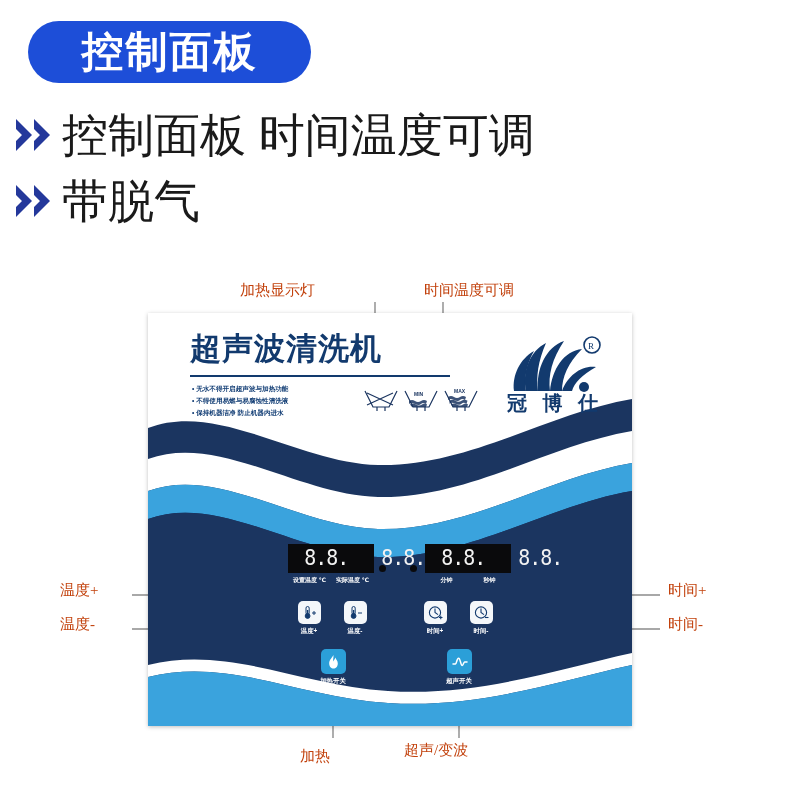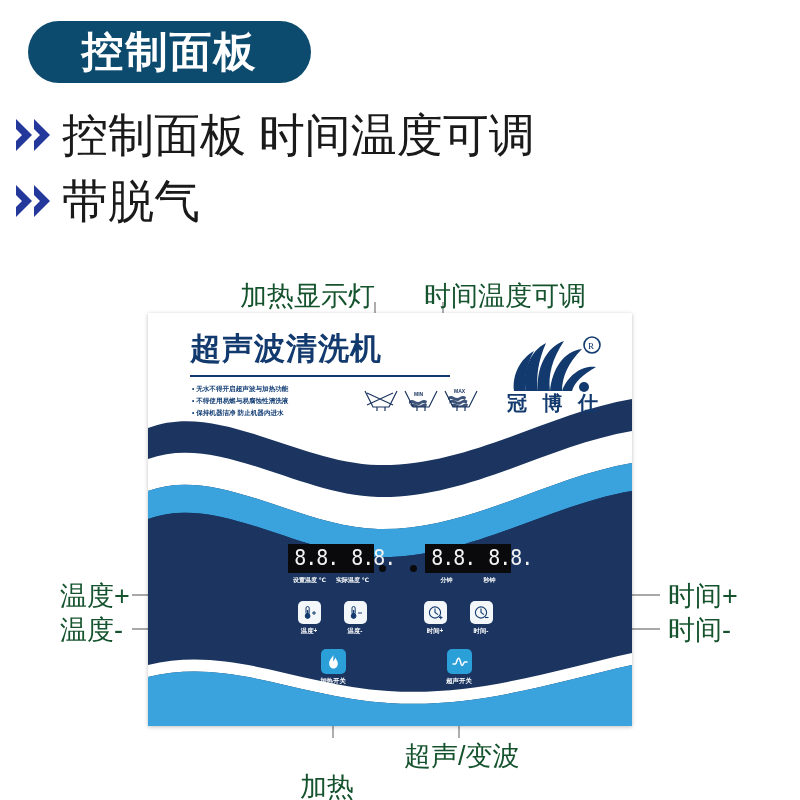--- a/index.html
+++ b/index.html
@@ -5,21 +5,21 @@
   html,body{margin:0;padding:0;}
   body{
     width:800px;height:800px;background:#ffffff;
     font-family:"Liberation Sans","DejaVu Sans",sans-serif;
     overflow:hidden;position:relative;
   }
   
   .badge{
     position:absolute;left:28px;top:21px;
     width:283px;height:62px;border-radius:31px;
-    background:#0c4a6e;
+    background:#1d4ed8;
     display:flex;align-items:center;justify-content:center;
   }
   .badge-text{
     color:#ffffff;font-size:42px;font-weight:bold;letter-spacing:2px;
     line-height:1;
   }
   .bullet-row{
     position:absolute;display:flex;align-items:center;
   }
   .bullet-row.r1{left:14px;top:112px;}
@@ -28,30 +28,31 @@
     display:inline-block;width:42px;height:40px;position:relative;flex:0 0 auto;
   }
   .chev svg{display:block;}
   .bullet-text{
     font-size:46px;color:#1a1a1a;line-height:1;white-space:nowrap;
     margin-left:6px;
   }
 
   
   .ann{
-    position:absolute;font-size:27px;color:#14532d;white-space:nowrap;
+    position:absolute;font-size:15px;color:#c2410c;white-space:nowrap;
     line-height:1;
+    font-family:Liberation Serif, serif;
   }
   .ann-top-heat{left:240px;top:283px;}
   .ann-top-us{left:424px;top:283px;}
   .ann-left-tp{left:60px;top:583px;}
   .ann-left-tm{left:60px;top:617px;}
   .ann-right-tp{left:668px;top:583px;}
   .ann-right-tm{left:668px;top:617px;}
-  .ann-bot-heat{left:300px;top:774px;}
+  .ann-bot-heat{left:300px;top:749px;}
   .ann-bot-us{left:404px;top:743px;}
 
   
   .leads{position:absolute;left:0;top:0;width:800px;height:800px;pointer-events:none;}
 
   
   .panel{
     position:absolute;left:148px;top:313px;width:484px;height:413px;
     background:#ec4899;overflow:hidden;
     box-shadow:0 1px 4px rgba(0,0,0,.25);
@@ -79,21 +80,21 @@
   }
 
   .waves{position:absolute;left:0;top:0;width:484px;height:413px;}
 
   
   .disp{
     position:absolute;background:#0a0a0c;display:flex;align-items:center;
   }
   .disp.left{left:140px;top:231px;width:86px;height:29px;}
   .disp.right{left:277px;top:231px;width:86px;height:29px;}
-  .seg-group{display:flex;gap:2px;padding:0 5px;align-items:center;}
+  .seg-group{display:flex;gap:2px;padding:0 15px;align-items:center;}
   .seg{
     font-family:"DejaVu Sans Mono","Liberation Mono",monospace;
     font-size:21px;color:#f2f2f2;line-height:1;letter-spacing:-1px;
     transform:scaleX(.95);
   }
   .disp-lbls{
     position:absolute;display:flex;justify-content:space-around;width:86px;
     font-size:6px;color:#ffffff;font-weight:bold;white-space:nowrap;
   }
   .disp-lbls.left{left:140px;top:263px;}

